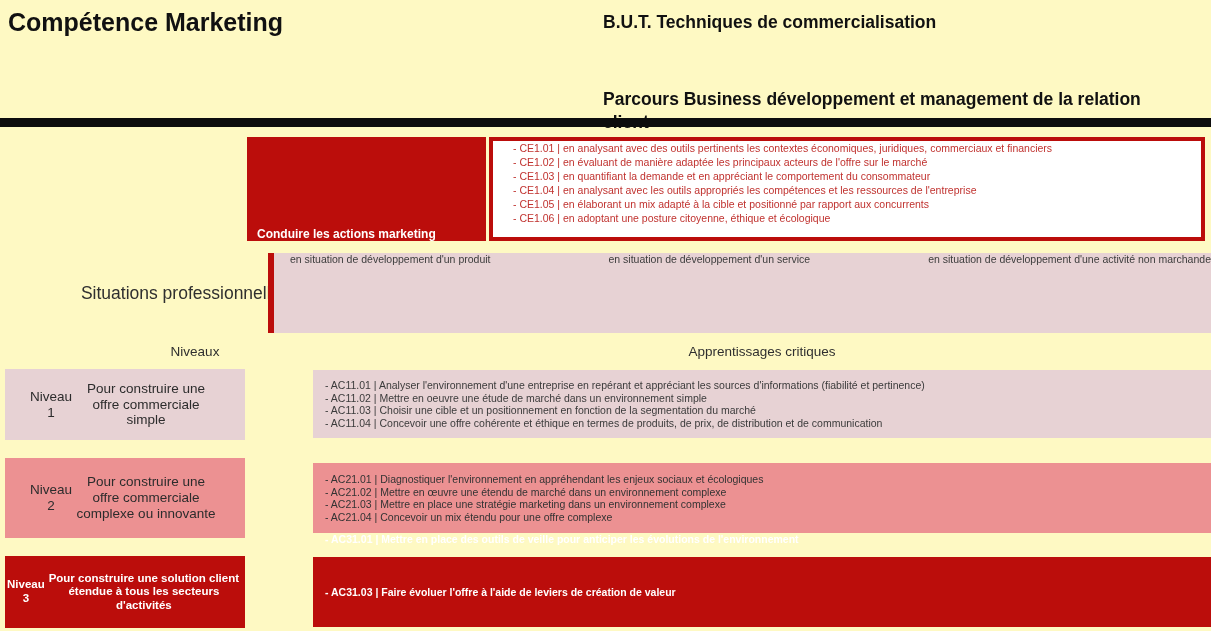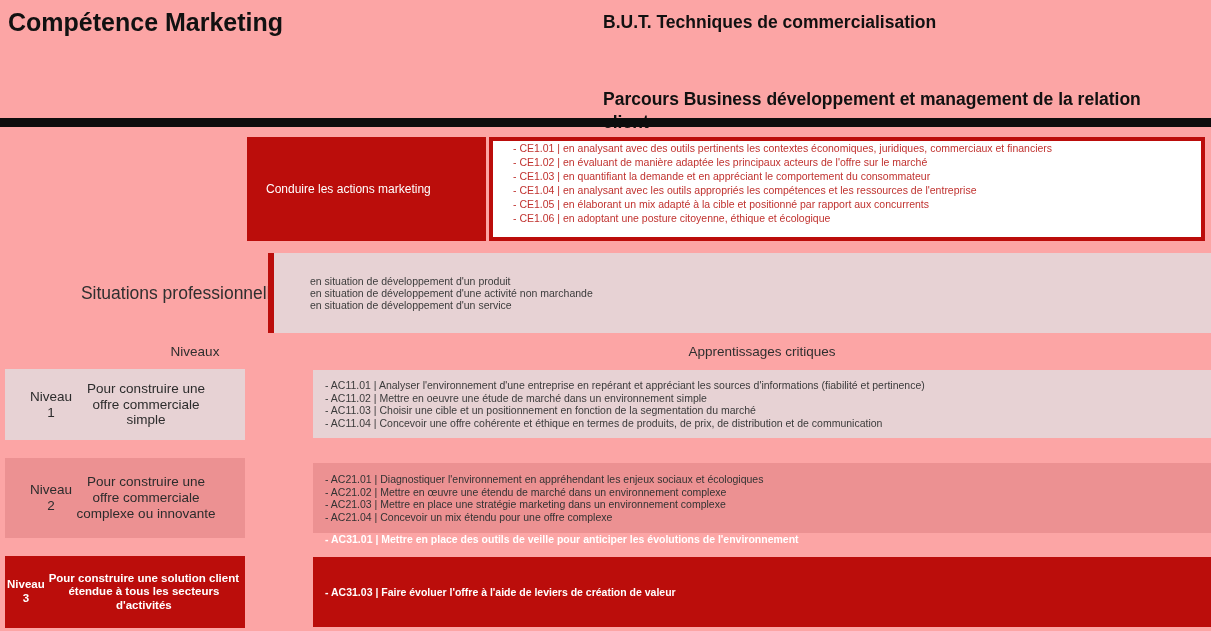--- a/index.html
+++ b/index.html
@@ -4,40 +4,40 @@
 <style>
   :root{
     --primary-red:#bb0d0b;
     --light-pink:#e7d2d4;
     --salmon-pink:#ec9192;
     --ce-text-red:#c0322f;
     --bar-black:#0d0d0d;
   }
   *{margin:0;padding:0;box-sizing:border-box;}
   body{background:#ffffff;font-family:"Liberation Sans",sans-serif;}
-  .page{position:relative;width:1211px;height:631px;background:#fca5a5;overflow:hidden;}
+  .page{position:relative;width:1211px;height:631px;background:#fef9c3;overflow:hidden;}
 
   .doc-title{position:absolute;left:8px;top:8px;font-size:25px;font-weight:700;color:#111;}
   .program{position:absolute;left:603px;top:12px;font-size:17.5px;font-weight:700;color:#111;}
   .track{position:absolute;left:603px;top:56px;width:580px;font-size:17.5px;font-weight:700;color:#111;line-height:1.3;margin-top:32px;}
 
   .black-bar{position:absolute;left:0;top:118px;width:1211px;height:9px;background:var(--bar-black);}
 
   .name-box{position:absolute;left:5px;top:138px;width:179px;height:103px;background:var(--primary-red);
     color:#fff;font-size:23px;display:flex;align-items:center;justify-content:center;}
   .action-box{position:absolute;left:247px;top:137px;width:239px;height:104px;background:var(--primary-red);
-    color:#fff;font-size:12px;font-weight:400;display:flex;align-items:center;padding-left:19px;}
+    color:#fff;font-size:12px;font-weight:700;display:flex;align-items:flex-end;padding-left:10px;}
   .ce-box{position:absolute;left:489px;top:137px;width:716px;height:104px;background:#fff;
     border:4px solid var(--primary-red);display:flex;flex-direction:column;justify-content:flex-start;padding-left:20px;}
   .ce-line{font-size:10.5px;line-height:14px;color:var(--ce-text-red);white-space:nowrap;}
 
   .situations-label{position:absolute;left:30px;top:283px;width:310px;text-align:center;font-size:17.5px;color:#2f2f2f;}
   .situations-accent{position:absolute;left:268px;top:253px;width:6px;height:80px;background:var(--primary-red);}
   .situations-panel{position:absolute;left:274px;top:253px;width:937px;height:80px;background:var(--light-pink);
-    display:flex;flex-direction:column;justify-content:center;padding-left:36px;}
+    display:flex;flex-direction:row;justify-content:space-between;padding-left:16px;}
   .situation-line{font-size:10.5px;color:#3c3c3c;}
 
   .col-header{position:absolute;top:344px;text-align:center;font-size:13.5px;color:#2f2f2f;}
   .col-header.niveaux{left:60px;width:270px;}
   .col-header.ac{left:313px;width:898px;}
 
   .level-box{position:absolute;left:5px;width:240px;display:flex;flex-direction:row;align-items:center;
     justify-content:center;text-align:center;line-height:1.18;}
   .level-box.l1{top:369px;height:71px;background:var(--light-pink);color:#2c2c2c;font-size:13.5px;padding:0 25px;}
   .level-box.l2{top:458px;height:80px;background:var(--salmon-pink);color:#2c2c2c;font-size:13.5px;padding:0 25px;}
@@ -71,22 +71,22 @@
     <div class="ce-line">- CE1.03 | en quantifiant la demande et en appréciant le comportement du consommateur</div>
     <div class="ce-line">- CE1.04 | en analysant avec les outils appropriés les compétences et les ressources de l'entreprise</div>
     <div class="ce-line">- CE1.05 | en élaborant un mix adapté à la cible et positionné par rapport aux concurrents</div>
     <div class="ce-line">- CE1.06 | en adoptant une posture citoyenne, éthique et écologique</div>
   </div>
 
   <div class="situations-label">Situations professionnelles</div>
   <div class="situations-accent"></div>
   <div class="situations-panel">
     <div class="situation-line">en situation de développement d'un produit</div>
+    <div class="situation-line">en situation de développement d'un service</div>
     <div class="situation-line">en situation de développement d'une activité non marchande</div>
-    <div class="situation-line">en situation de développement d'un service</div>
   </div>
 
   <div class="col-header niveaux">Niveaux</div>
   <div class="col-header ac">Apprentissages critiques</div>
 
   <div class="level-box l1">
     <div>Niveau 1</div>
     <div>Pour construire une offre commerciale simple</div>
   </div>
   <div class="level-panel l1">

